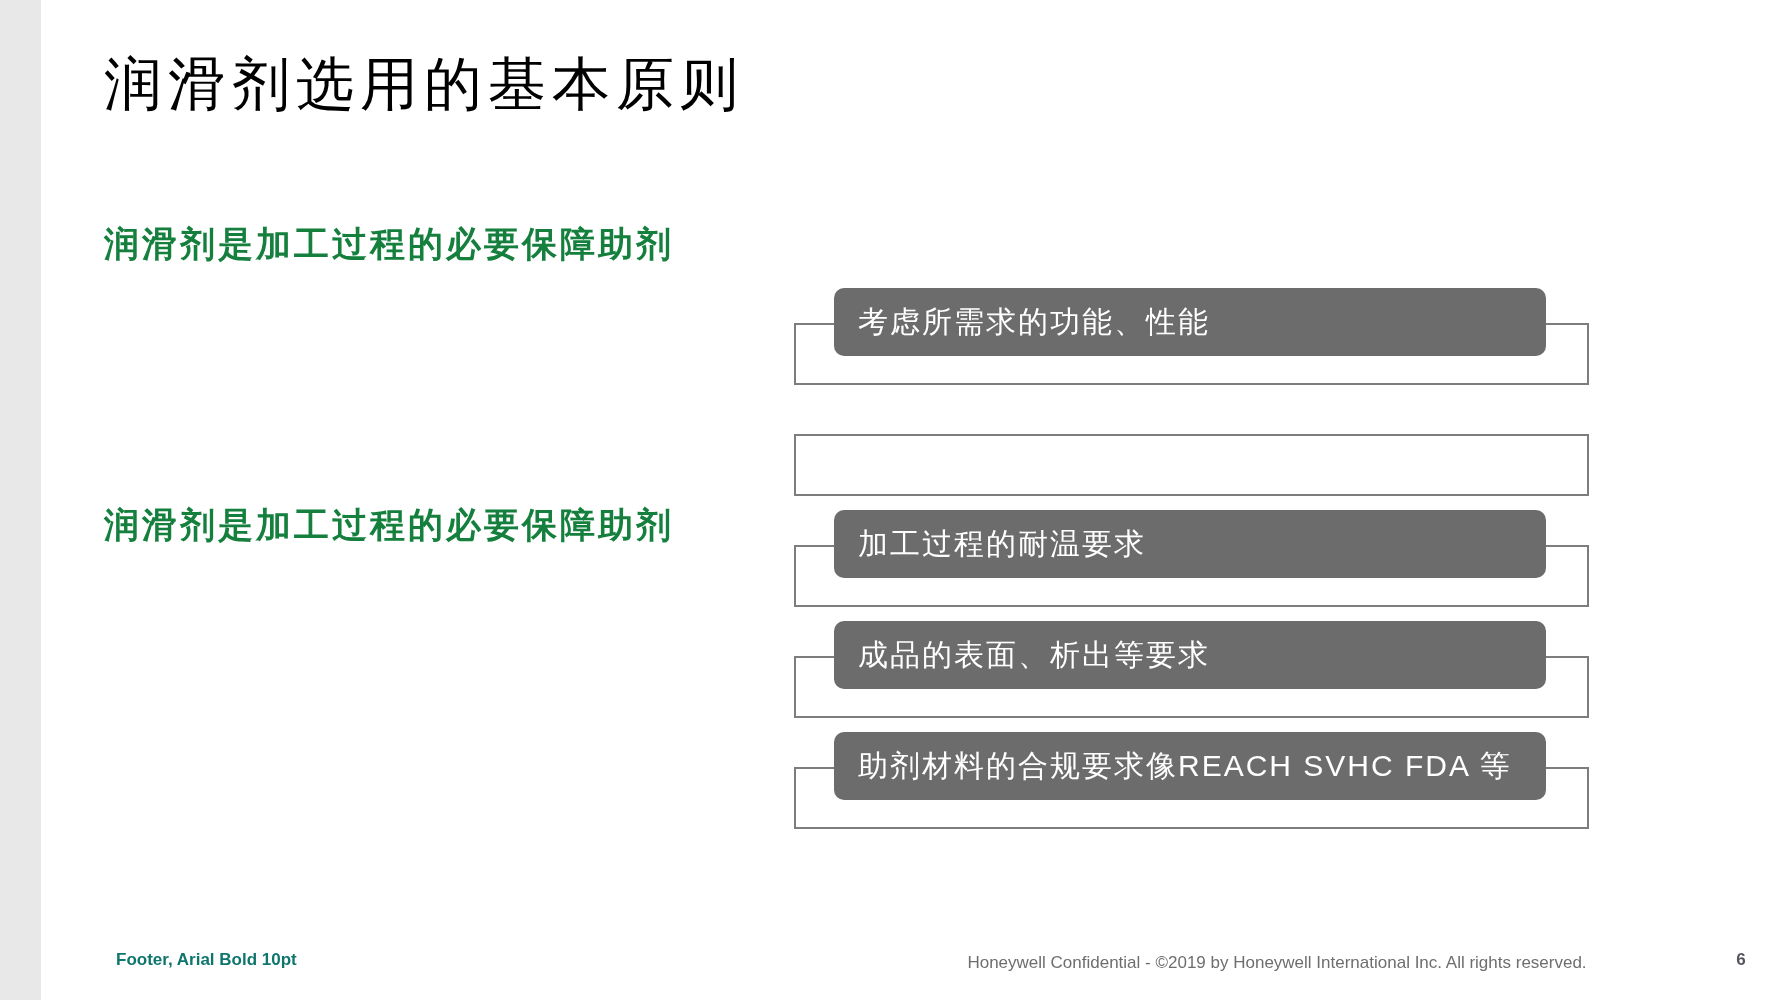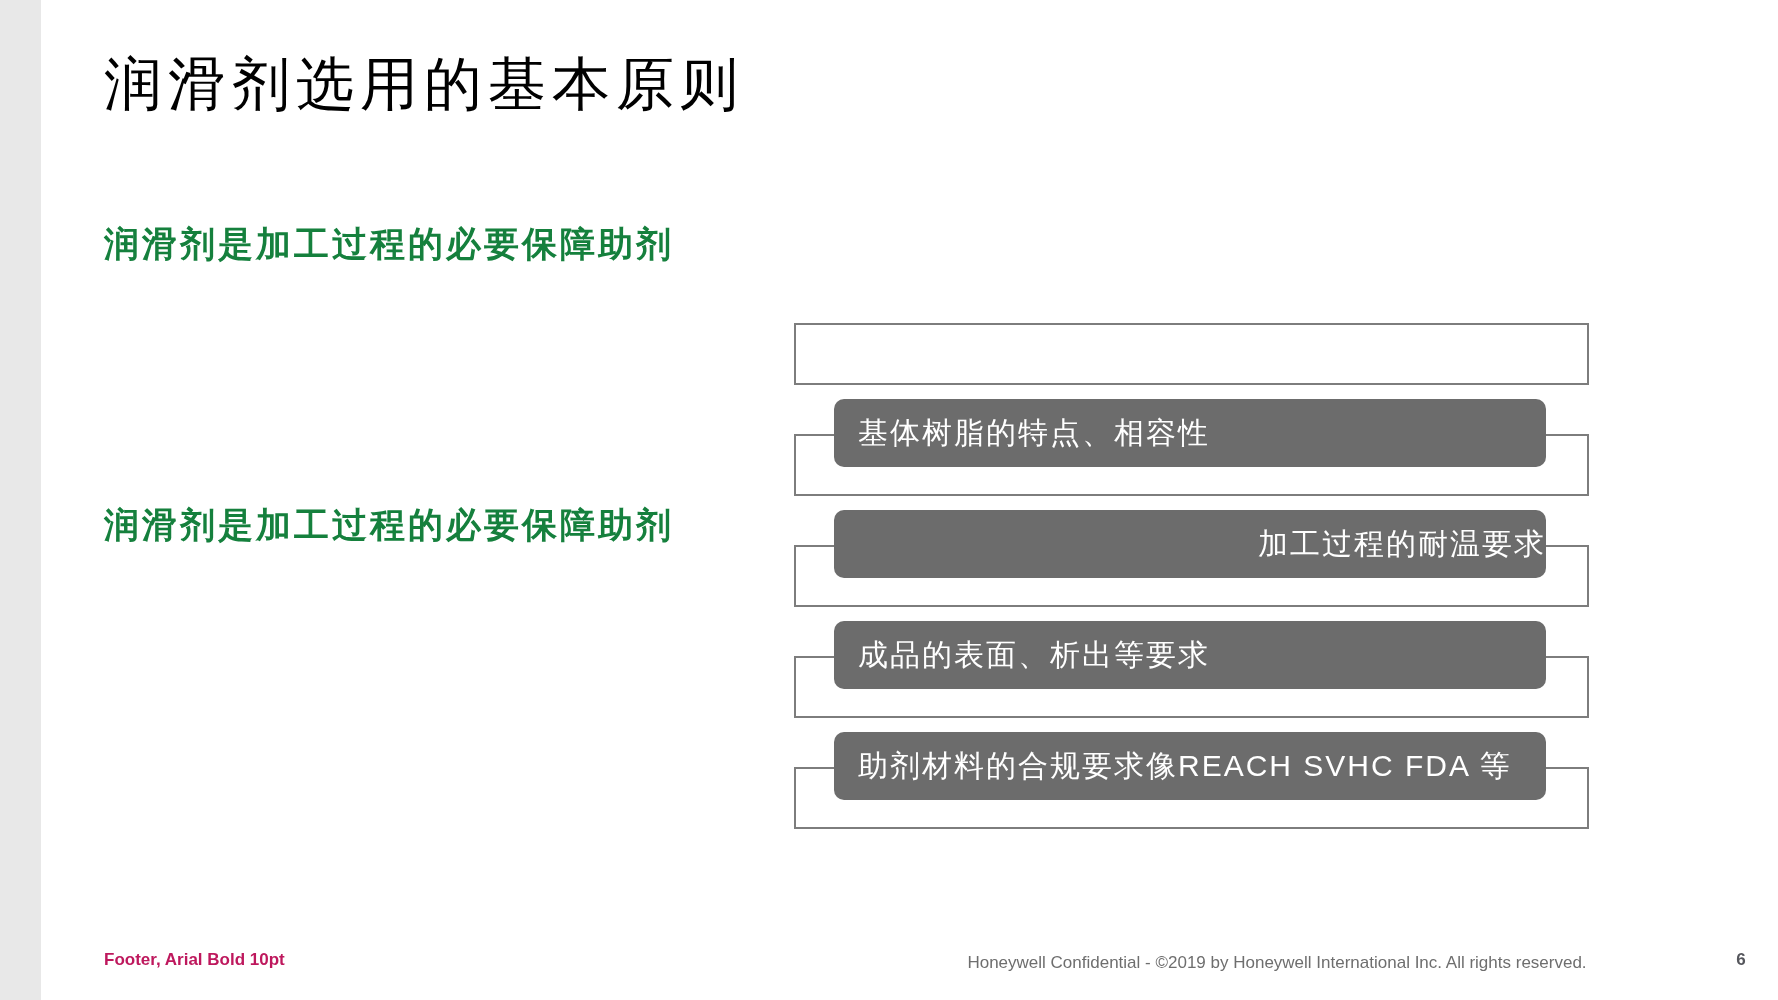--- a/index.html
+++ b/index.html
@@ -20,21 +20,21 @@
     position:absolute;left:63px;
     font-size:35px;line-height:40px;letter-spacing:3px;
     font-weight:700;color:#15803d;white-space:nowrap;
   }
   .statement-1{top:224px;}
   .statement-2{top:505px;}
 
   .principle-row{position:absolute;left:753px;width:800px;height:97px;}
   .row-0{top:288px;}
   .row-1{top:399px;}
-  .row-2{top:510px;text-align:right;}
+  .row-2{top:510px;}
   .row-3{top:621px;}
   .row-4{top:732px;}
 
   .row-outline{
     position:absolute;left:0;top:35px;
     width:795px;height:62px;
     box-sizing:border-box;
     border:2px solid #7d7d7d;
     background:#ffffff;
   }
@@ -46,22 +46,22 @@
     border-radius:10px;
     color:#ffffff;
     font-size:30px;letter-spacing:2px;
     line-height:68px;
     padding-left:24px;
     white-space:nowrap;
     overflow:hidden;
   }
 
   .footer-left{
-    position:absolute;left:63px;top:950px;
-    font-size:17px;font-weight:700;color:#be185d;white-space:nowrap;
+    position:absolute;left:75px;top:950px;
+    font-size:17px;font-weight:700;color:#0f766e;white-space:nowrap;
   }
   .footer-center{
     position:absolute;left:900px;top:953px;width:672px;
     text-align:center;
     font-size:17px;font-weight:400;color:#6e6e6e;white-space:nowrap;
   }
   .footer-page{
     position:absolute;left:1688px;top:950px;width:24px;
     text-align:center;
     font-size:17px;font-weight:700;color:#55565c;
@@ -73,25 +73,25 @@
 <div class="slide">
 
   <div class="slide-title">润滑剂选用的基本原则</div>
 
   <div class="statement statement-1">润滑剂是加工过程的必要保障助剂</div>
 
   <div class="statement statement-2">润滑剂是加工过程的必要保障助剂</div>
 
   <div class="principle-row row-0">
     <div class="row-outline"></div>
+    <div class="row-box">考虑所需求的功能、性能</div>
   </div>
 
   <div class="principle-row row-1">
     <div class="row-outline"></div>
-    <div class="row-box">基体树脂的特点、相容性</div>
   </div>
 
   <div class="principle-row row-2">
     <div class="row-outline"></div>
     <div class="row-box">加工过程的耐温要求</div>
   </div>
 
   <div class="principle-row row-4">
     <div class="row-outline"></div>
     <div class="row-box">助剂材料的合规要求像REACH  SVHC FDA 等</div>

